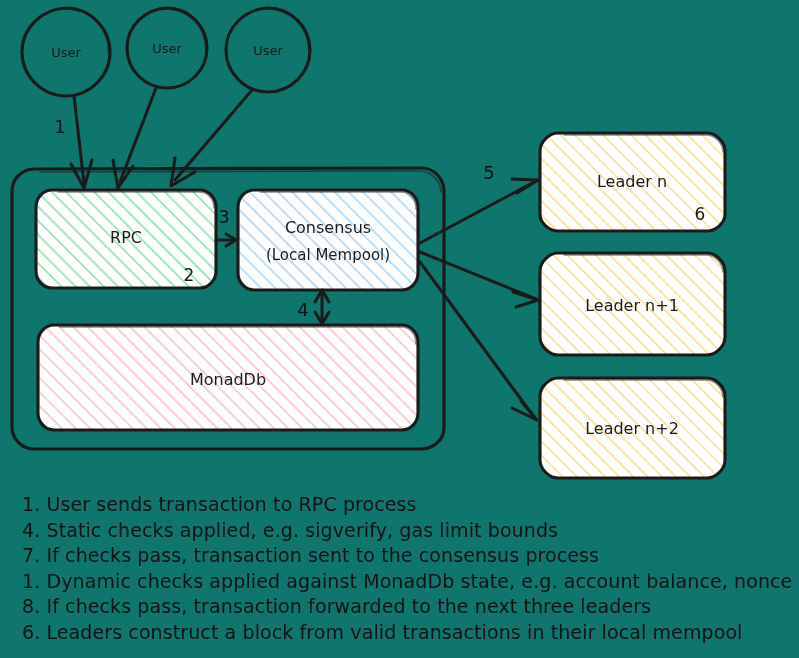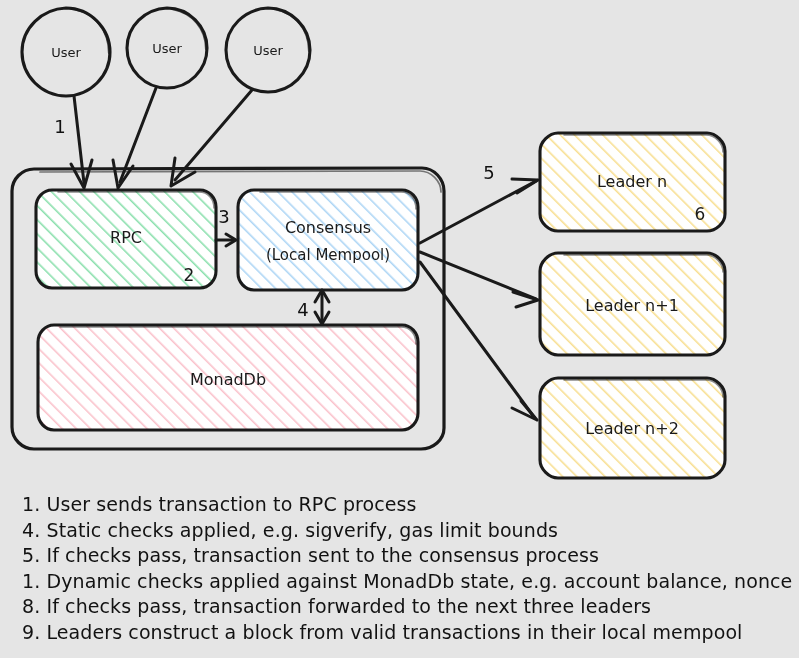--- a/index.html
+++ b/index.html
@@ -1,18 +1,18 @@
 <!DOCTYPE html>
 <html><head>
 <meta charset="utf-8">
 <style>
   html,body{margin:0;padding:0;background:#ffffff;}
   body{width:799px;height:658px;overflow:hidden;
        font-family:"DejaVu Sans","Liberation Sans",sans-serif;}
-  #stage{position:relative;width:799px;height:658px;background:#e5e5e5;text-decoration:underline;}
+  #stage{position:relative;width:799px;height:658px;background:#0f766e;text-decoration:underline;}
   svg#diagram{position:absolute;left:0;top:0;width:799px;height:658px;}
   .node-label{font-family:"DejaVu Sans","Liberation Sans",sans-serif;
               font-size:16px;fill:#1a1a1a;text-anchor:middle;}
   .node-label.small{font-size:15px;}
   .corner-num{font-family:"DejaVu Sans","Liberation Sans",sans-serif;
               font-size:17px;fill:#1a1a1a;text-anchor:middle;}
   .edge-num{font-family:"DejaVu Sans","Liberation Sans",sans-serif;
             font-size:18px;fill:#111;text-anchor:middle;}
   .user-label{font-family:"DejaVu Sans","Liberation Sans",sans-serif;
               font-size:13px;fill:#1a1a1a;text-anchor:middle;}
@@ -153,19 +153,19 @@
 
     <text class="edge-num" x="60" y="133">1</text>
     <text class="edge-num" x="224" y="223">3</text>
     <text class="edge-num" x="303" y="316">4</text>
     <text class="edge-num" x="489" y="179">5</text>
   </svg>
 
   <div class="legend">
     <div class="legend-line">1. User sends transaction to RPC process</div>
     <div class="legend-line">4. Static checks applied, e.g. sigverify, gas limit bounds</div>
-    <div class="legend-line">5. If checks pass, transaction sent to the consensus process</div>
+    <div class="legend-line">7. If checks pass, transaction sent to the consensus process</div>
     <div class="legend-line">1. Dynamic checks applied against MonadDb state, e.g. account balance, nonce</div>
     <div class="legend-line">8. If checks pass, transaction forwarded to the next three leaders</div>
-    <div class="legend-line">9. Leaders construct a block from valid transactions in their local mempool</div>
+    <div class="legend-line">6. Leaders construct a block from valid transactions in their local mempool</div>
   </div>
 
 </div>
 
 </body></html>

